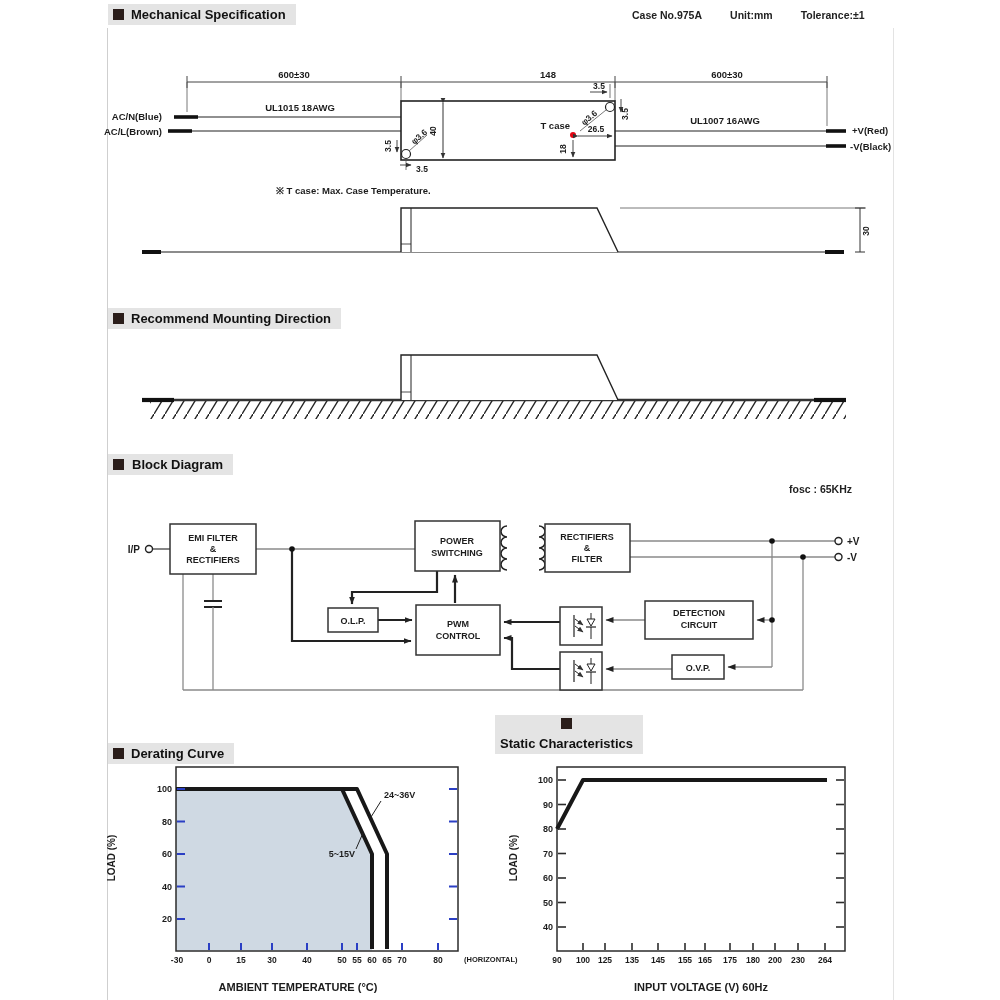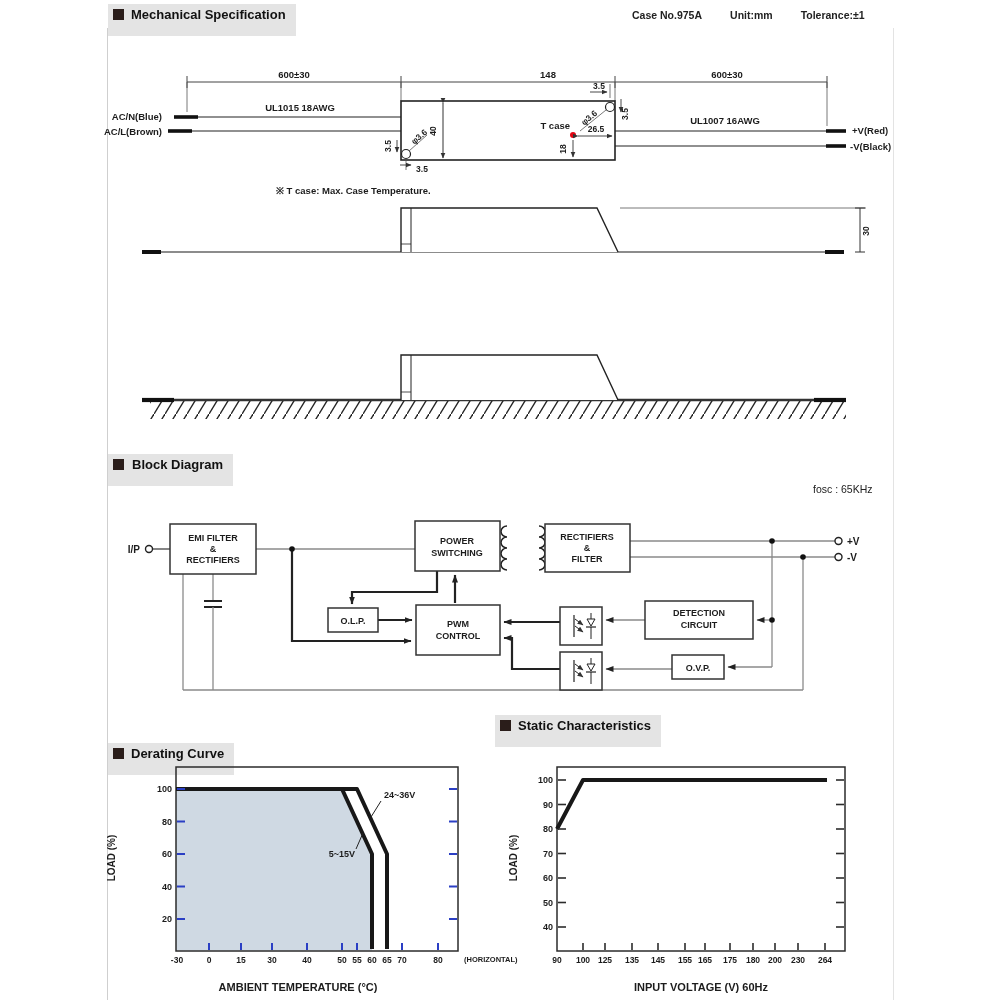--- a/index.html
+++ b/index.html
@@ -1,23 +1,23 @@
 <!DOCTYPE html>
 <html><head>
 <meta charset="utf-8">
 <style>
   html,body{margin:0;padding:0;background:#ffffff;}
   #page{position:relative;width:1000px;height:1000px;background:#fff;overflow:hidden;
         font-family:"Liberation Sans",sans-serif;}
   .section-header{position:absolute;display:flex;align-items:center;gap:7px;
-        background:#e4e4e4;padding:3px 10px 14px 5px;font-size:13px;font-weight:bold;color:#111;}
+        background:#e4e4e4;padding:3px 10px 3px 5px;font-size:13px;font-weight:bold;color:#111;}
   .sq{width:11px;height:11px;background:#2a1d1a;flex:0 0 auto;}
   #case-info{position:absolute;top:9px;left:632px;display:flex;gap:28px;
         font-size:10.5px;font-weight:600;color:#222;white-space:nowrap;}
-  #fosc{position:absolute;top:483px;left:789px;font-size:10.5px;font-weight:normal;color:#222;margin-left:24px;}
+  #fosc{position:absolute;top:483px;left:789px;font-size:10.5px;font-weight:bold;color:#222;}
   svg{position:absolute;left:0;top:0;}
   .t{font-family:"Liberation Sans",sans-serif;font-weight:bold;fill:#1c1c1c;}
   .f8{font-size:8.5px}.f75{font-size:7.5px}.f9{font-size:9px}.f95{font-size:9.5px}
   .f10{font-size:10px}.f11{font-size:11px}
   .mid{text-anchor:middle}.end{text-anchor:end}
   .box{fill:#fff;stroke:#333;stroke-width:1.5;}
   .thin{stroke:#8a8a8a;stroke-width:1.3;fill:none;}
   .thick{stroke:#222;stroke-width:2.2;fill:none;}
   .dline{stroke:#444;stroke-width:1;fill:none;}
   .xline{stroke:#555;stroke-width:0.8;fill:none;}
@@ -33,30 +33,34 @@
 
   <div class="section-header" style="top:4px;left:108px;">
     <span class="sq"></span>
     <span>Mechanical Specification</span>
   </div>
   <div id="case-info">
     <span>Case No.975A</span>
     <span>Unit:mm</span>
     <span>Tolerance:±1</span>
   </div>
+  <div class="section-header" style="top:308px;left:108px;">
+    <span class="sq"></span>
+    <span>Recommend Mounting Direction</span>
+  </div>
   <div class="section-header" style="top:454px;left:108px;gap:8px;">
     <span class="sq"></span>
     <span>Block Diagram</span>
   </div>
   <div id="fosc">fosc : 65KHz</div>
   <div class="section-header" style="top:715px;left:108px;margin-top:28px;">
     <span class="sq"></span>
     <span>Derating Curve</span>
   </div>
-  <div class="section-header" style="top:715px;left:495px;">
+  <div class="section-header" style="top:715px;left:495px;flex-direction:column;">
     <span class="sq"></span>
     <span>Static Characteristics</span>
   </div>
 
   <svg width="1000" height="1000" viewBox="0 0 1000 1000">
     <defs>
       <marker id="ah" markerUnits="userSpaceOnUse" markerWidth="9" markerHeight="7" refX="7.5" refY="3" orient="auto">
         <path d="M0,0 L8,3 L0,6 z" fill="#222"></path>
       </marker>
       <marker id="da" markerUnits="userSpaceOnUse" markerWidth="7" markerHeight="6" refX="5.5" refY="2.5" orient="auto">

